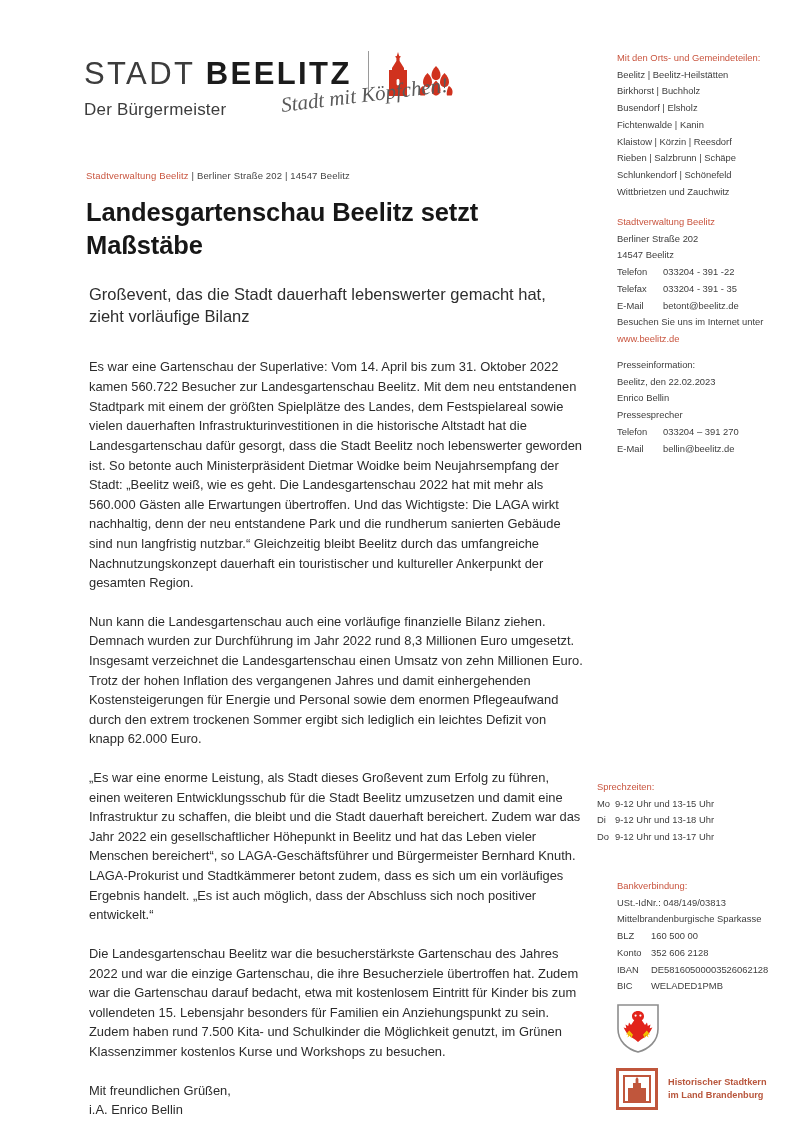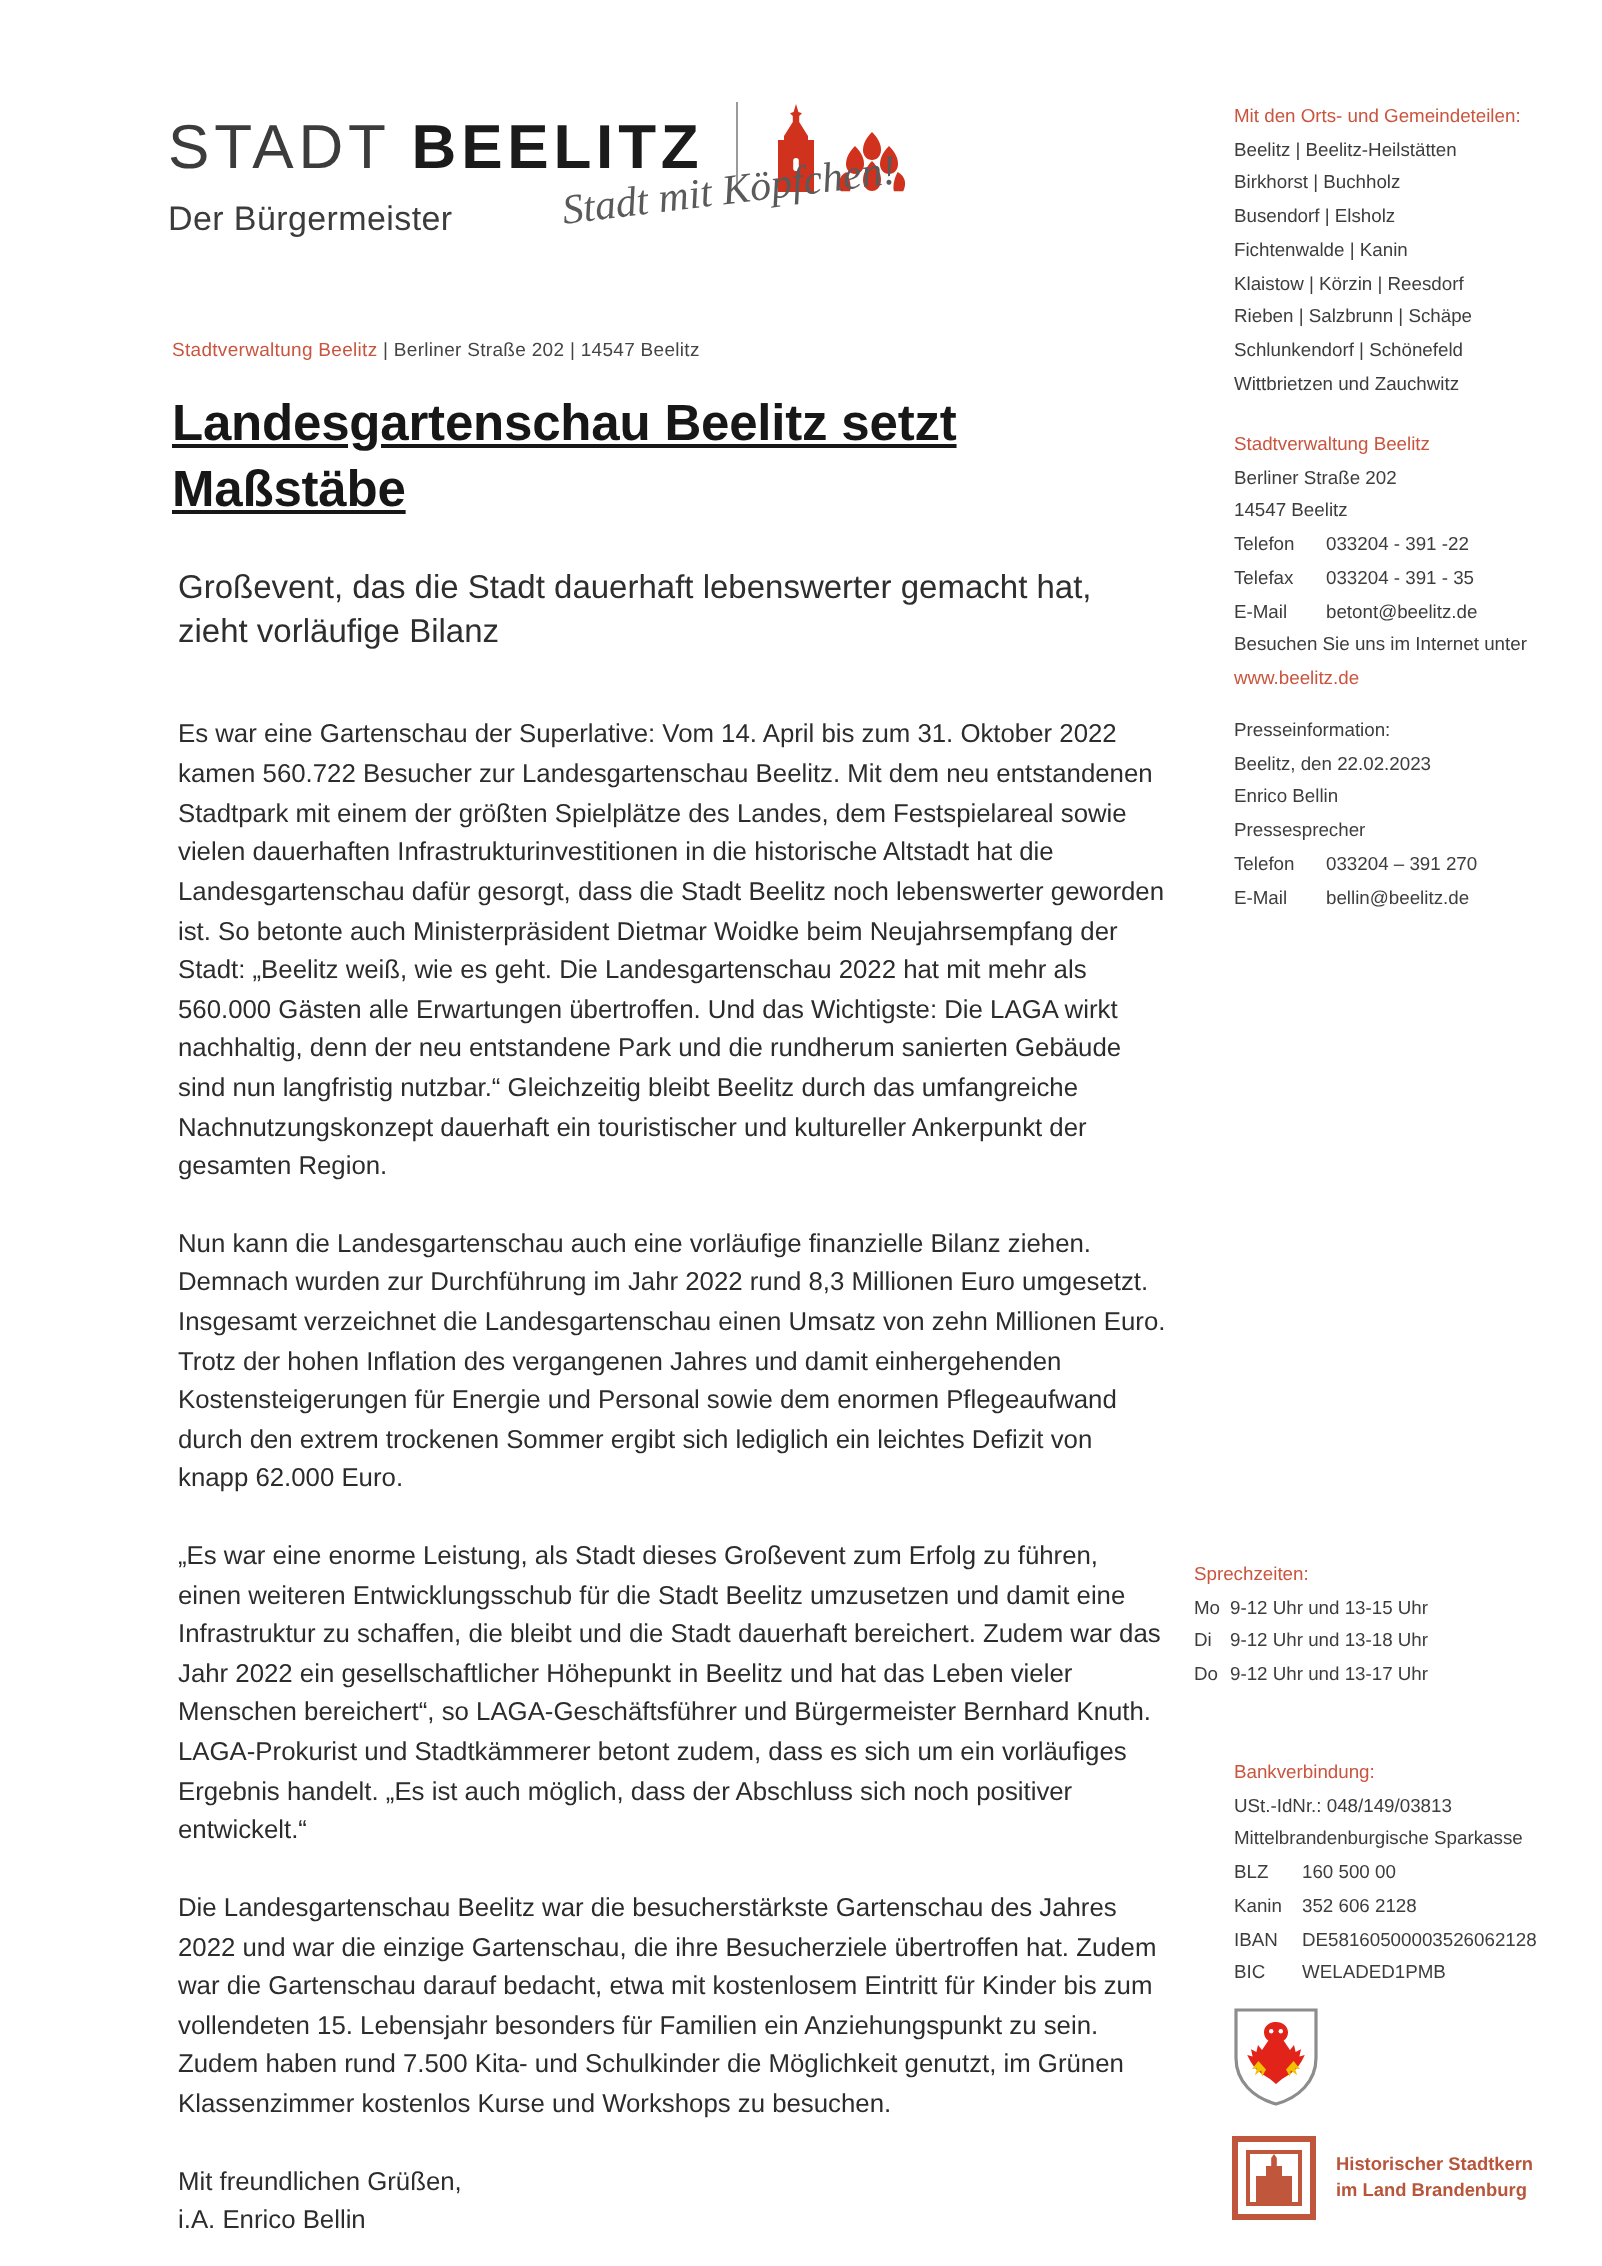--- a/index.html
+++ b/index.html
@@ -88,21 +88,20 @@
     top: 196px;
     width: 498px;
   }
   h1.doc-title {
     font-size: 25.5px;
     font-weight: 700;
     line-height: 1.28;
     color: #171717;
     margin: 0 0 22px 0;
     letter-spacing: -0.1px;
-    text-decoration: underline;
   }
   h2.doc-subtitle {
     font-size: 16.5px;
     font-weight: 400;
     line-height: 1.34;
     color: #2e2e2e;
     margin: 0 0 30px 0;
     padding-left: 3px;
   }
   .body-text {
@@ -282,21 +281,21 @@
   </div>
 
   <div class="sidebar sb-bank">
     <div class="side-line side-heading">Bankverbindung:</div>
     <div class="side-line">USt.-IdNr.: 048/149/03813</div>
     <div class="side-line">Mittelbrandenburgische Sparkasse</div>
     <div class="side-line">
       <span class="lbl">BLZ</span><span>160 500 00</span>
     </div>
     <div class="side-line">
-      <span class="lbl">Kanin</span><span>352 606 2128</span>
+      <span class="lbl">Konto</span><span>352 606 2128</span>
     </div>
     <div class="side-line">
       <span class="lbl">IBAN</span><span>DE58160500003526062128</span>
     </div>
     <div class="side-line">
       <span class="lbl">BIC</span><span>WELADED1PMB</span>
     </div>
   </div>
 
   <div class="crest">

